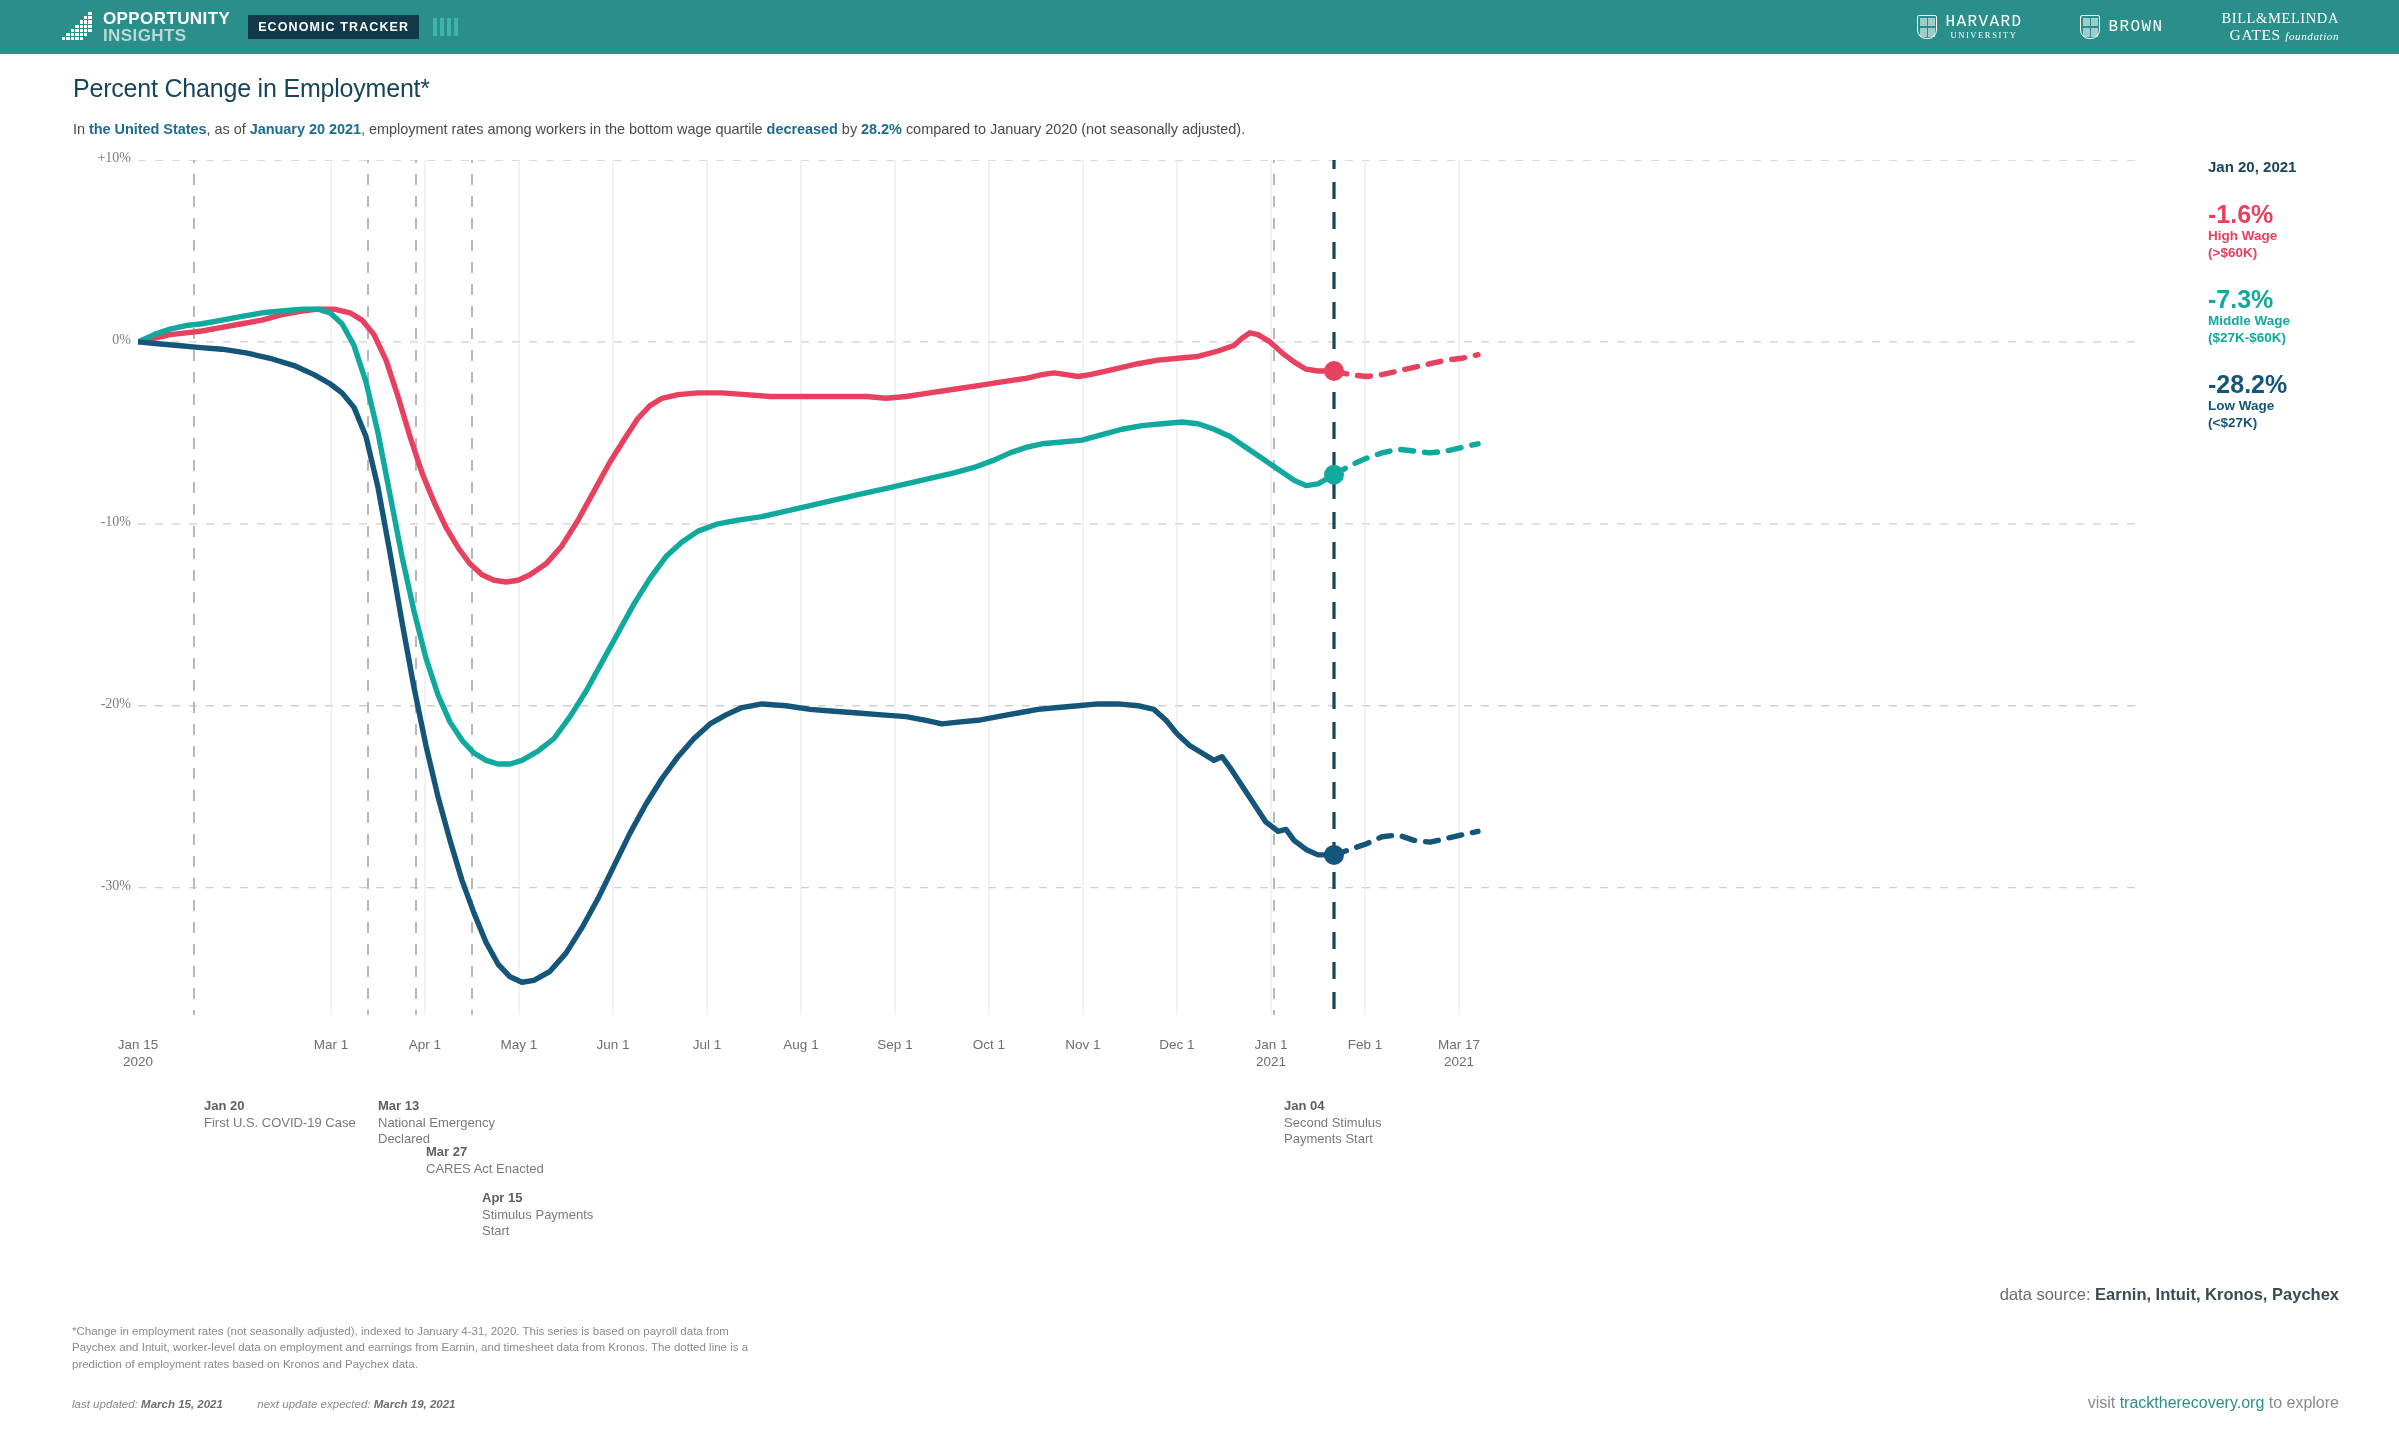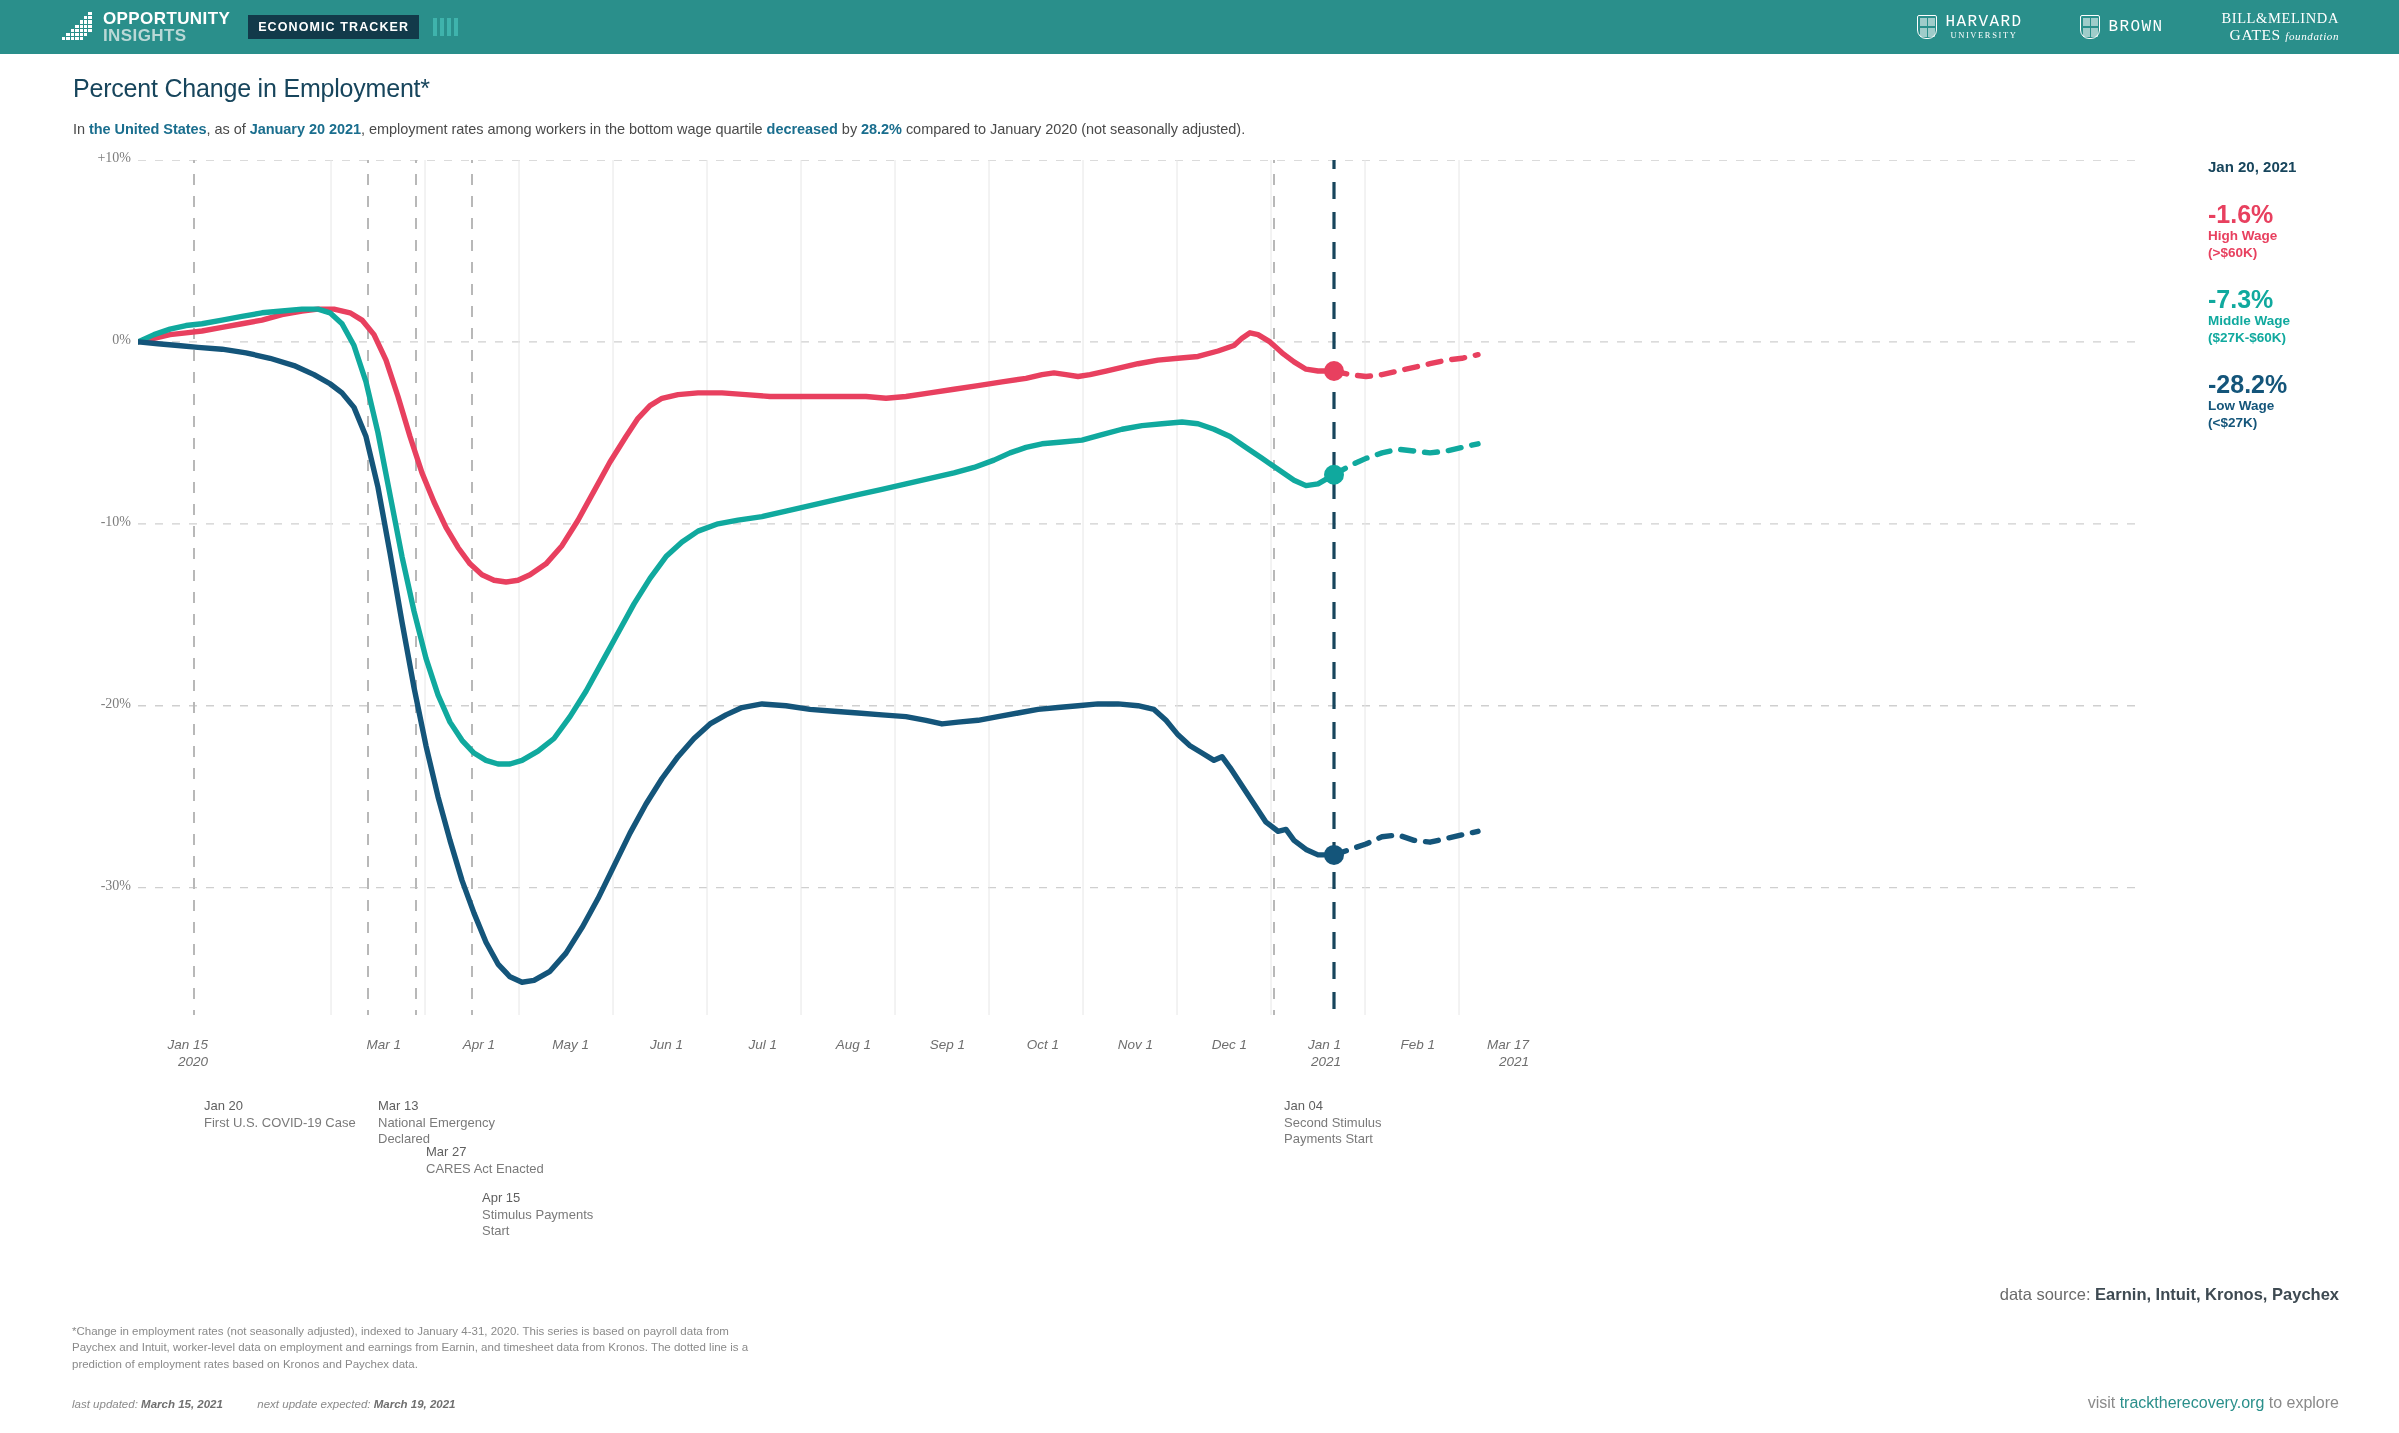--- a/index.html
+++ b/index.html
@@ -60,28 +60,27 @@
   
   #chart-area{position:absolute;left:0px;top:150px;width:2399px;height:920px;}
   .ylabel{
     position:absolute;right:2268px;font-size:14px;color:#7d7d7d;text-align:right;width:120px;
     font-family:"Liberation Serif",serif;
   }
   #plot{position:absolute;left:138px;top:10px;width:2000px;height:855px;}
   #plot svg{display:block;}
 
   .xtick{
-    position:absolute;font-size:13.5px;color:#6e6e6e;text-align:right;width:140px;
+    position:absolute;font-size:13.5px;color:#6e6e6e;text-align:center;width:140px;
     line-height:1.25;
-    font-style:italic;
   }
 
   
   .event{position:absolute;font-size:13px;color:#7a7a7a;line-height:1.28;width:230px;}
-  .event .d{font-weight:normal;color:#5f5f5f;display:block;}
+  .event .d{font-weight:bold;color:#5f5f5f;display:block;}
 
   
   #legend{position:absolute;left:2208px;top:158px;width:190px;}
   #legend .hdr{font-size:15px;font-weight:bold;color:#17455c;margin-bottom:26px;}
   .lg{margin-bottom:25px;}
   .lg .val{font-size:25px;font-weight:bold;line-height:1.08;}
   .lg .nm{font-size:13.5px;font-weight:bold;line-height:1.23;}
 
   
   #footnote{position:absolute;left:72px;top:1323px;width:700px;font-size:11.5px;color:#8a8a8a;line-height:1.42;}

